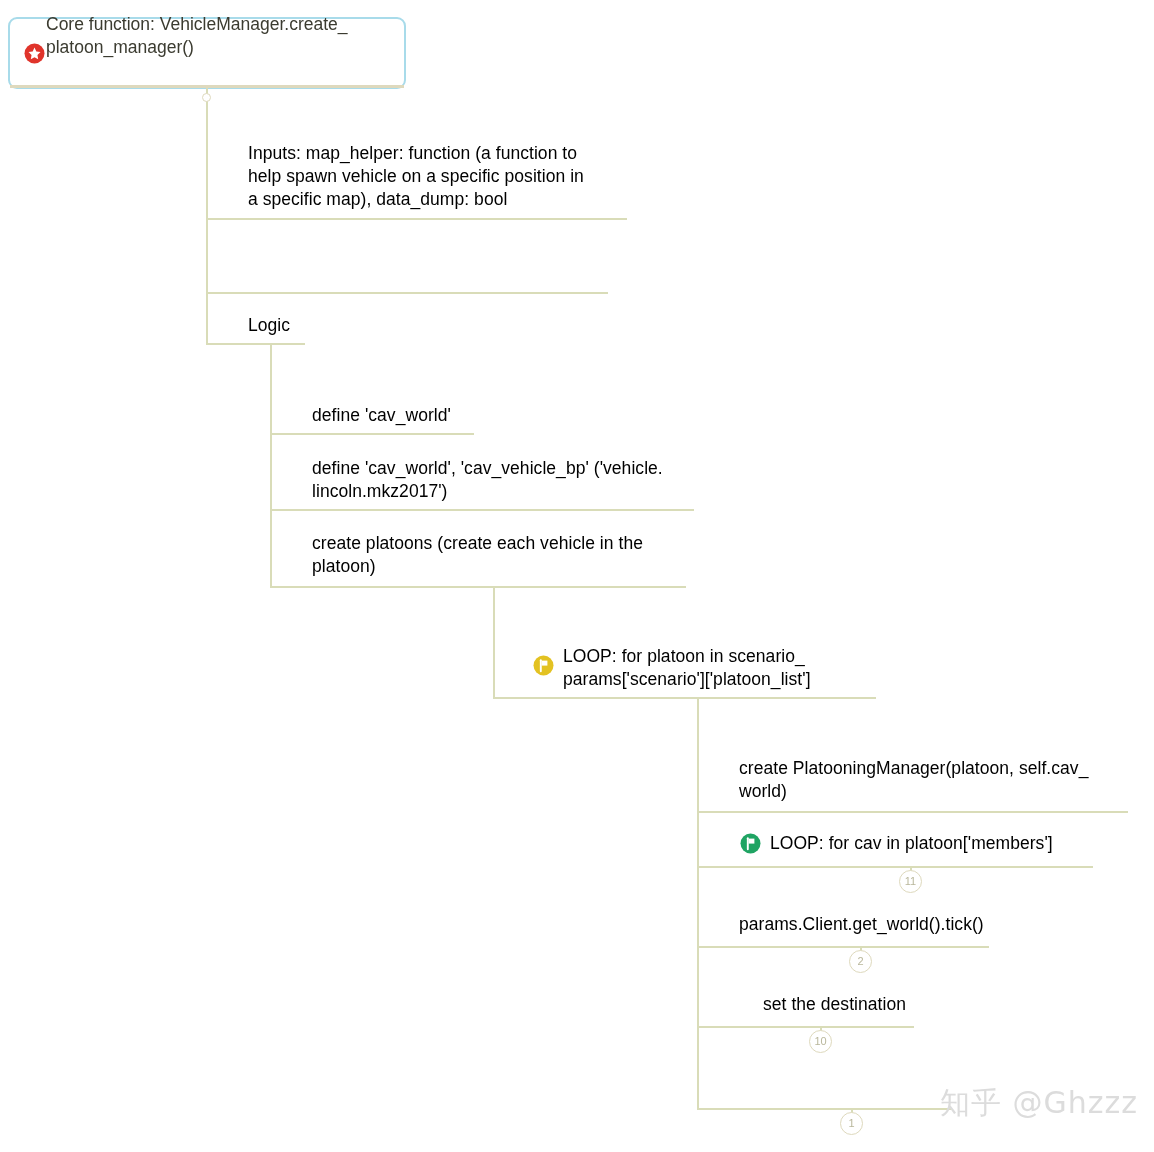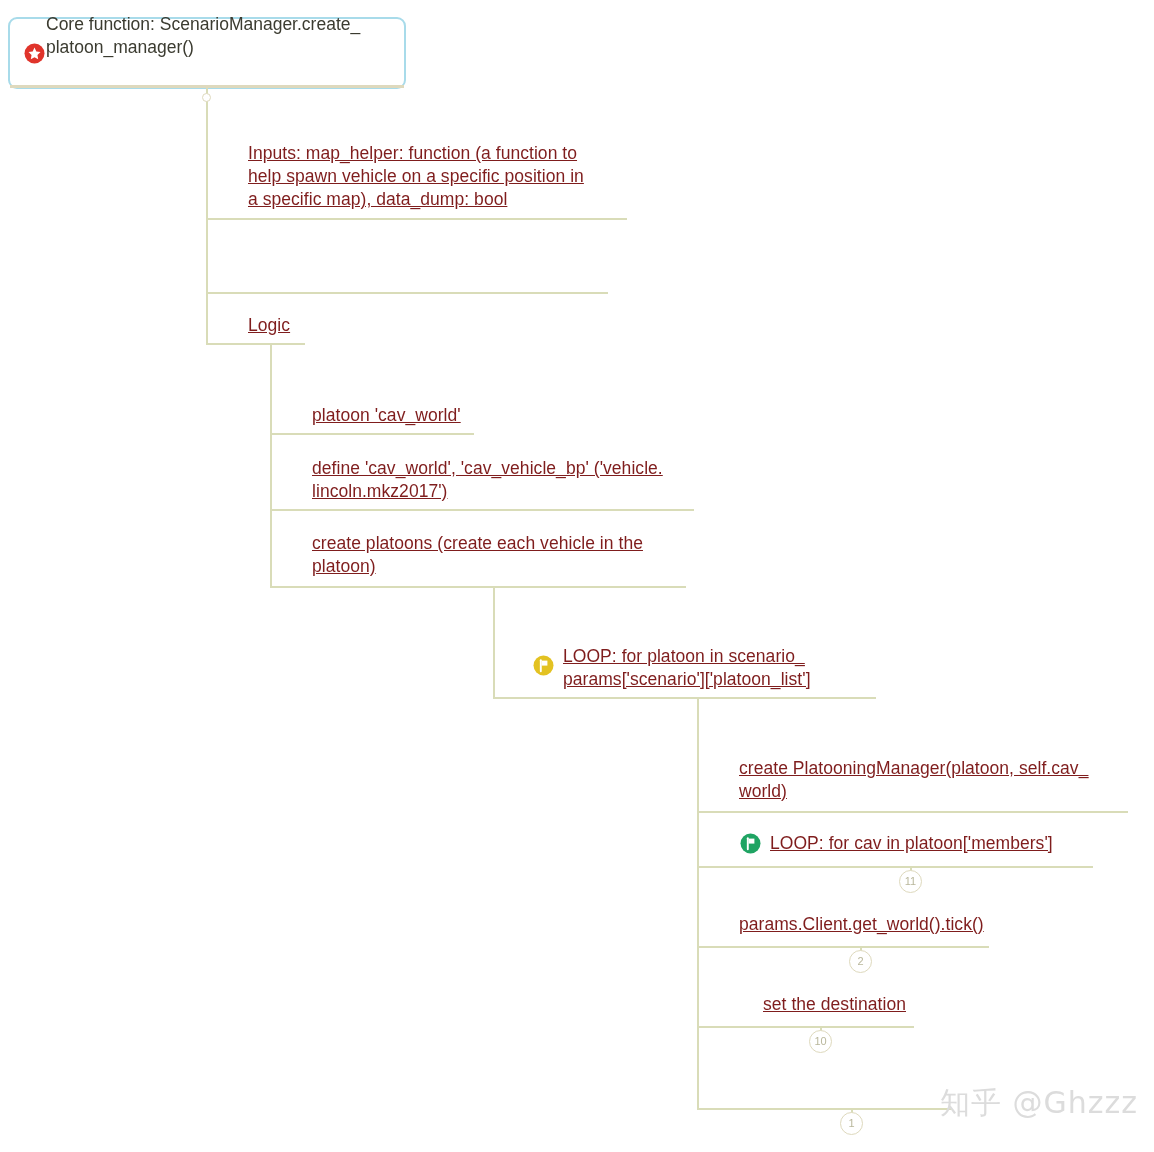--- a/index.html
+++ b/index.html
@@ -28,24 +28,23 @@
   .hline {
     position: absolute;
     height: 2px;
     background: #d9dcb8;
   }
 
   .node-text {
     position: absolute;
     font-size: 17.5px;
     line-height: 23px;
-    color: #7f1d1d;
+    color: #000000;
     letter-spacing: 0.05px;
     white-space: pre-line;
-    text-decoration: underline;
   }
 
   
   #root-card {
     position: absolute;
     left: 8px;
     top: 17px;
     width: 398px;
     height: 72px;
     box-sizing: border-box;
@@ -130,41 +129,41 @@
   <div id="root-card"></div>
   <div id="root-card-underline"></div>
 
   <span class="icon-badge" style="left:24px; top:43px;">
     <svg viewBox="0 0 21 21" xmlns="http://www.w3.org/2000/svg">
       <circle cx="10.5" cy="10.5" r="10" fill="#e0342b"></circle>
       <path d="M10.5 4.6 L12.32 8.5 L16.5 9.05 L13.45 12.05 L14.2 16.2 L10.5 14.25 L6.8 16.2 L7.55 12.05 L4.5 9.05 L8.68 8.5 Z" fill="#ffffff"></path>
     </svg>
   </span>
 
-  <div id="root-label">Core function: ScenarioManager.create_
+  <div id="root-label">Core function: VehicleManager.create_
 platoon_manager()</div>
 
   <div class="vline" style="left:206px; top:88px; height:20px;"></div>
   <div class="collapse-dot" style="left:202px; top:93px;"></div>
   <div class="vline" style="left:206px; top:108px; height:235px;"></div>
 
   <div class="node-text" style="left:248px; top:142px; width:400px;">Inputs: map_helper: function (a function to
 help spawn vehicle on a specific position in
 a specific map), data_dump: bool</div>
   <div class="hline" style="left:206px; top:218px; width:421px;"></div>
 
   <div class="hline" style="left:206px; top:292px; width:402px;"></div>
 
   <div class="node-text" style="left:248px; top:314px; width:300px;">Logic</div>
   <div class="hline" style="left:206px; top:343px; width:99px;"></div>
 
   <div class="vline" style="left:270px; top:343px; height:25px;"></div>
   <div class="vline" style="left:270px; top:368px; height:218px;"></div>
 
-  <div class="node-text" style="left:312px; top:404px; width:400px;">platoon 'cav_world'</div>
+  <div class="node-text" style="left:312px; top:404px; width:400px;">define 'cav_world'</div>
   <div class="hline" style="left:270px; top:433px; width:204px;"></div>
 
   <div class="node-text" style="left:312px; top:457px; width:400px;">define 'cav_world', 'cav_vehicle_bp' ('vehicle.
 lincoln.mkz2017')</div>
   <div class="hline" style="left:270px; top:509px; width:424px;"></div>
 
   <div class="node-text" style="left:312px; top:532px; width:400px;">create platoons (create each vehicle in the
 platoon)</div>
   <div class="hline" style="left:270px; top:586px; width:416px;"></div>
 

